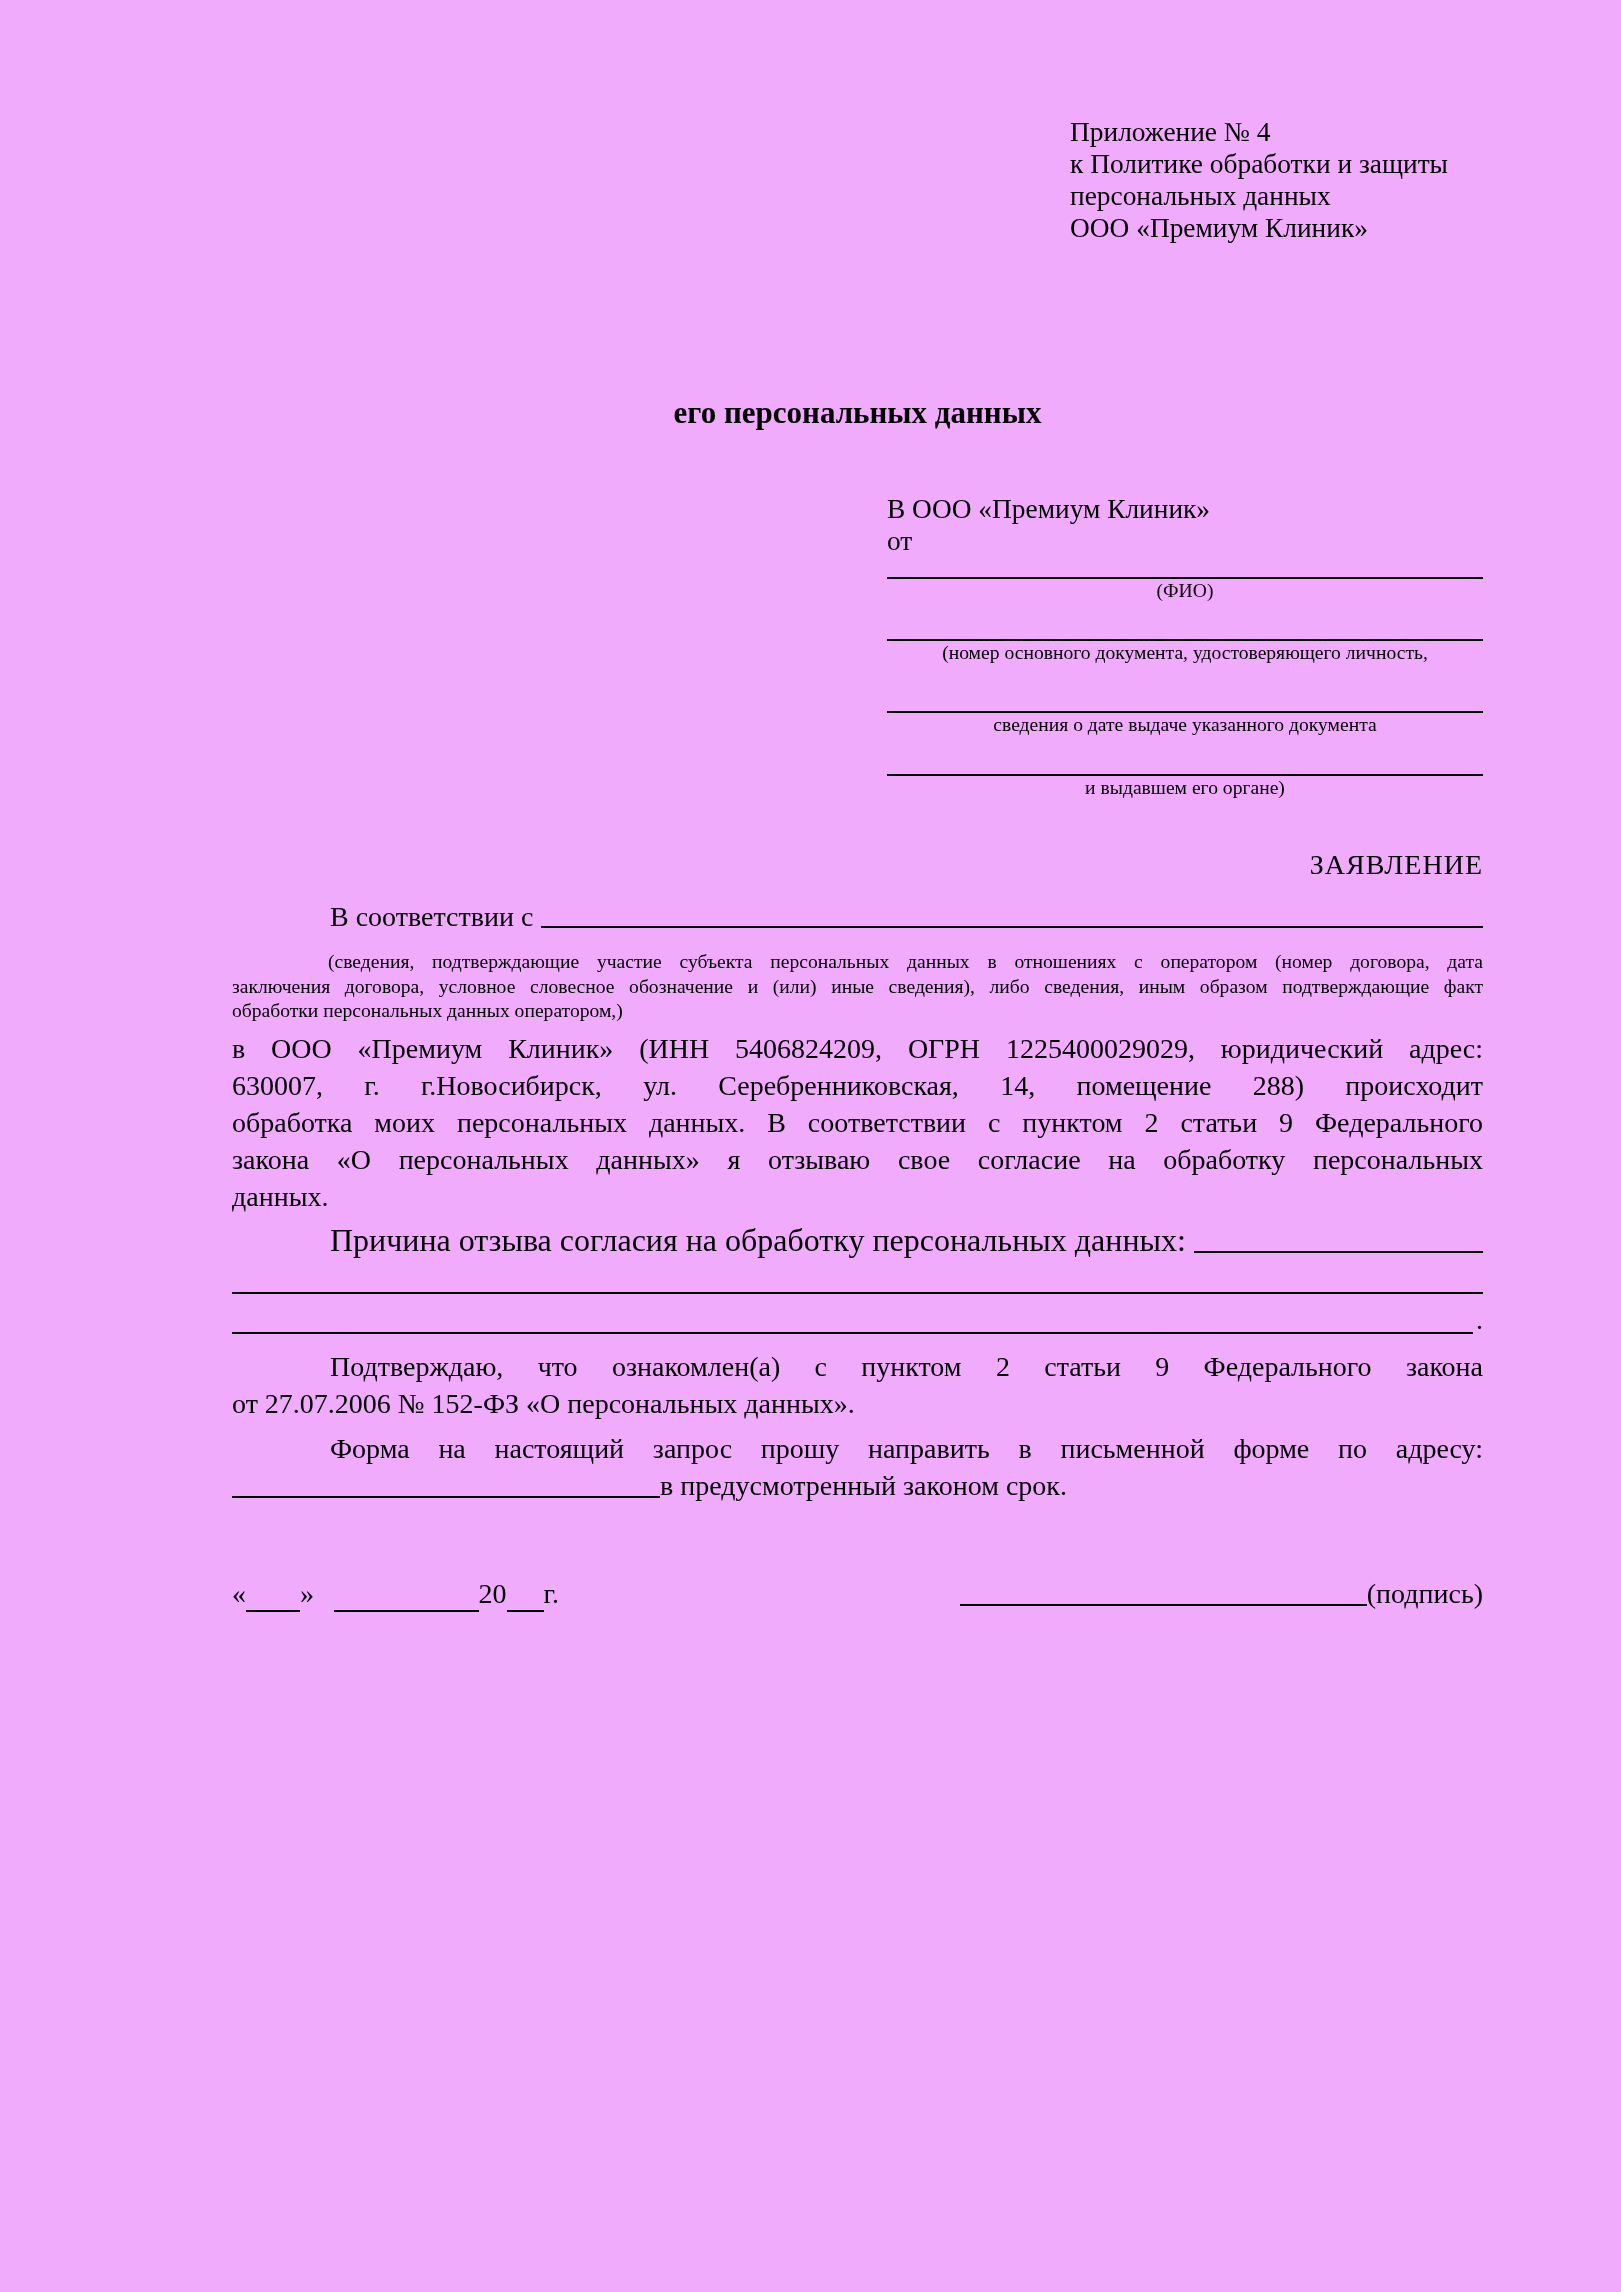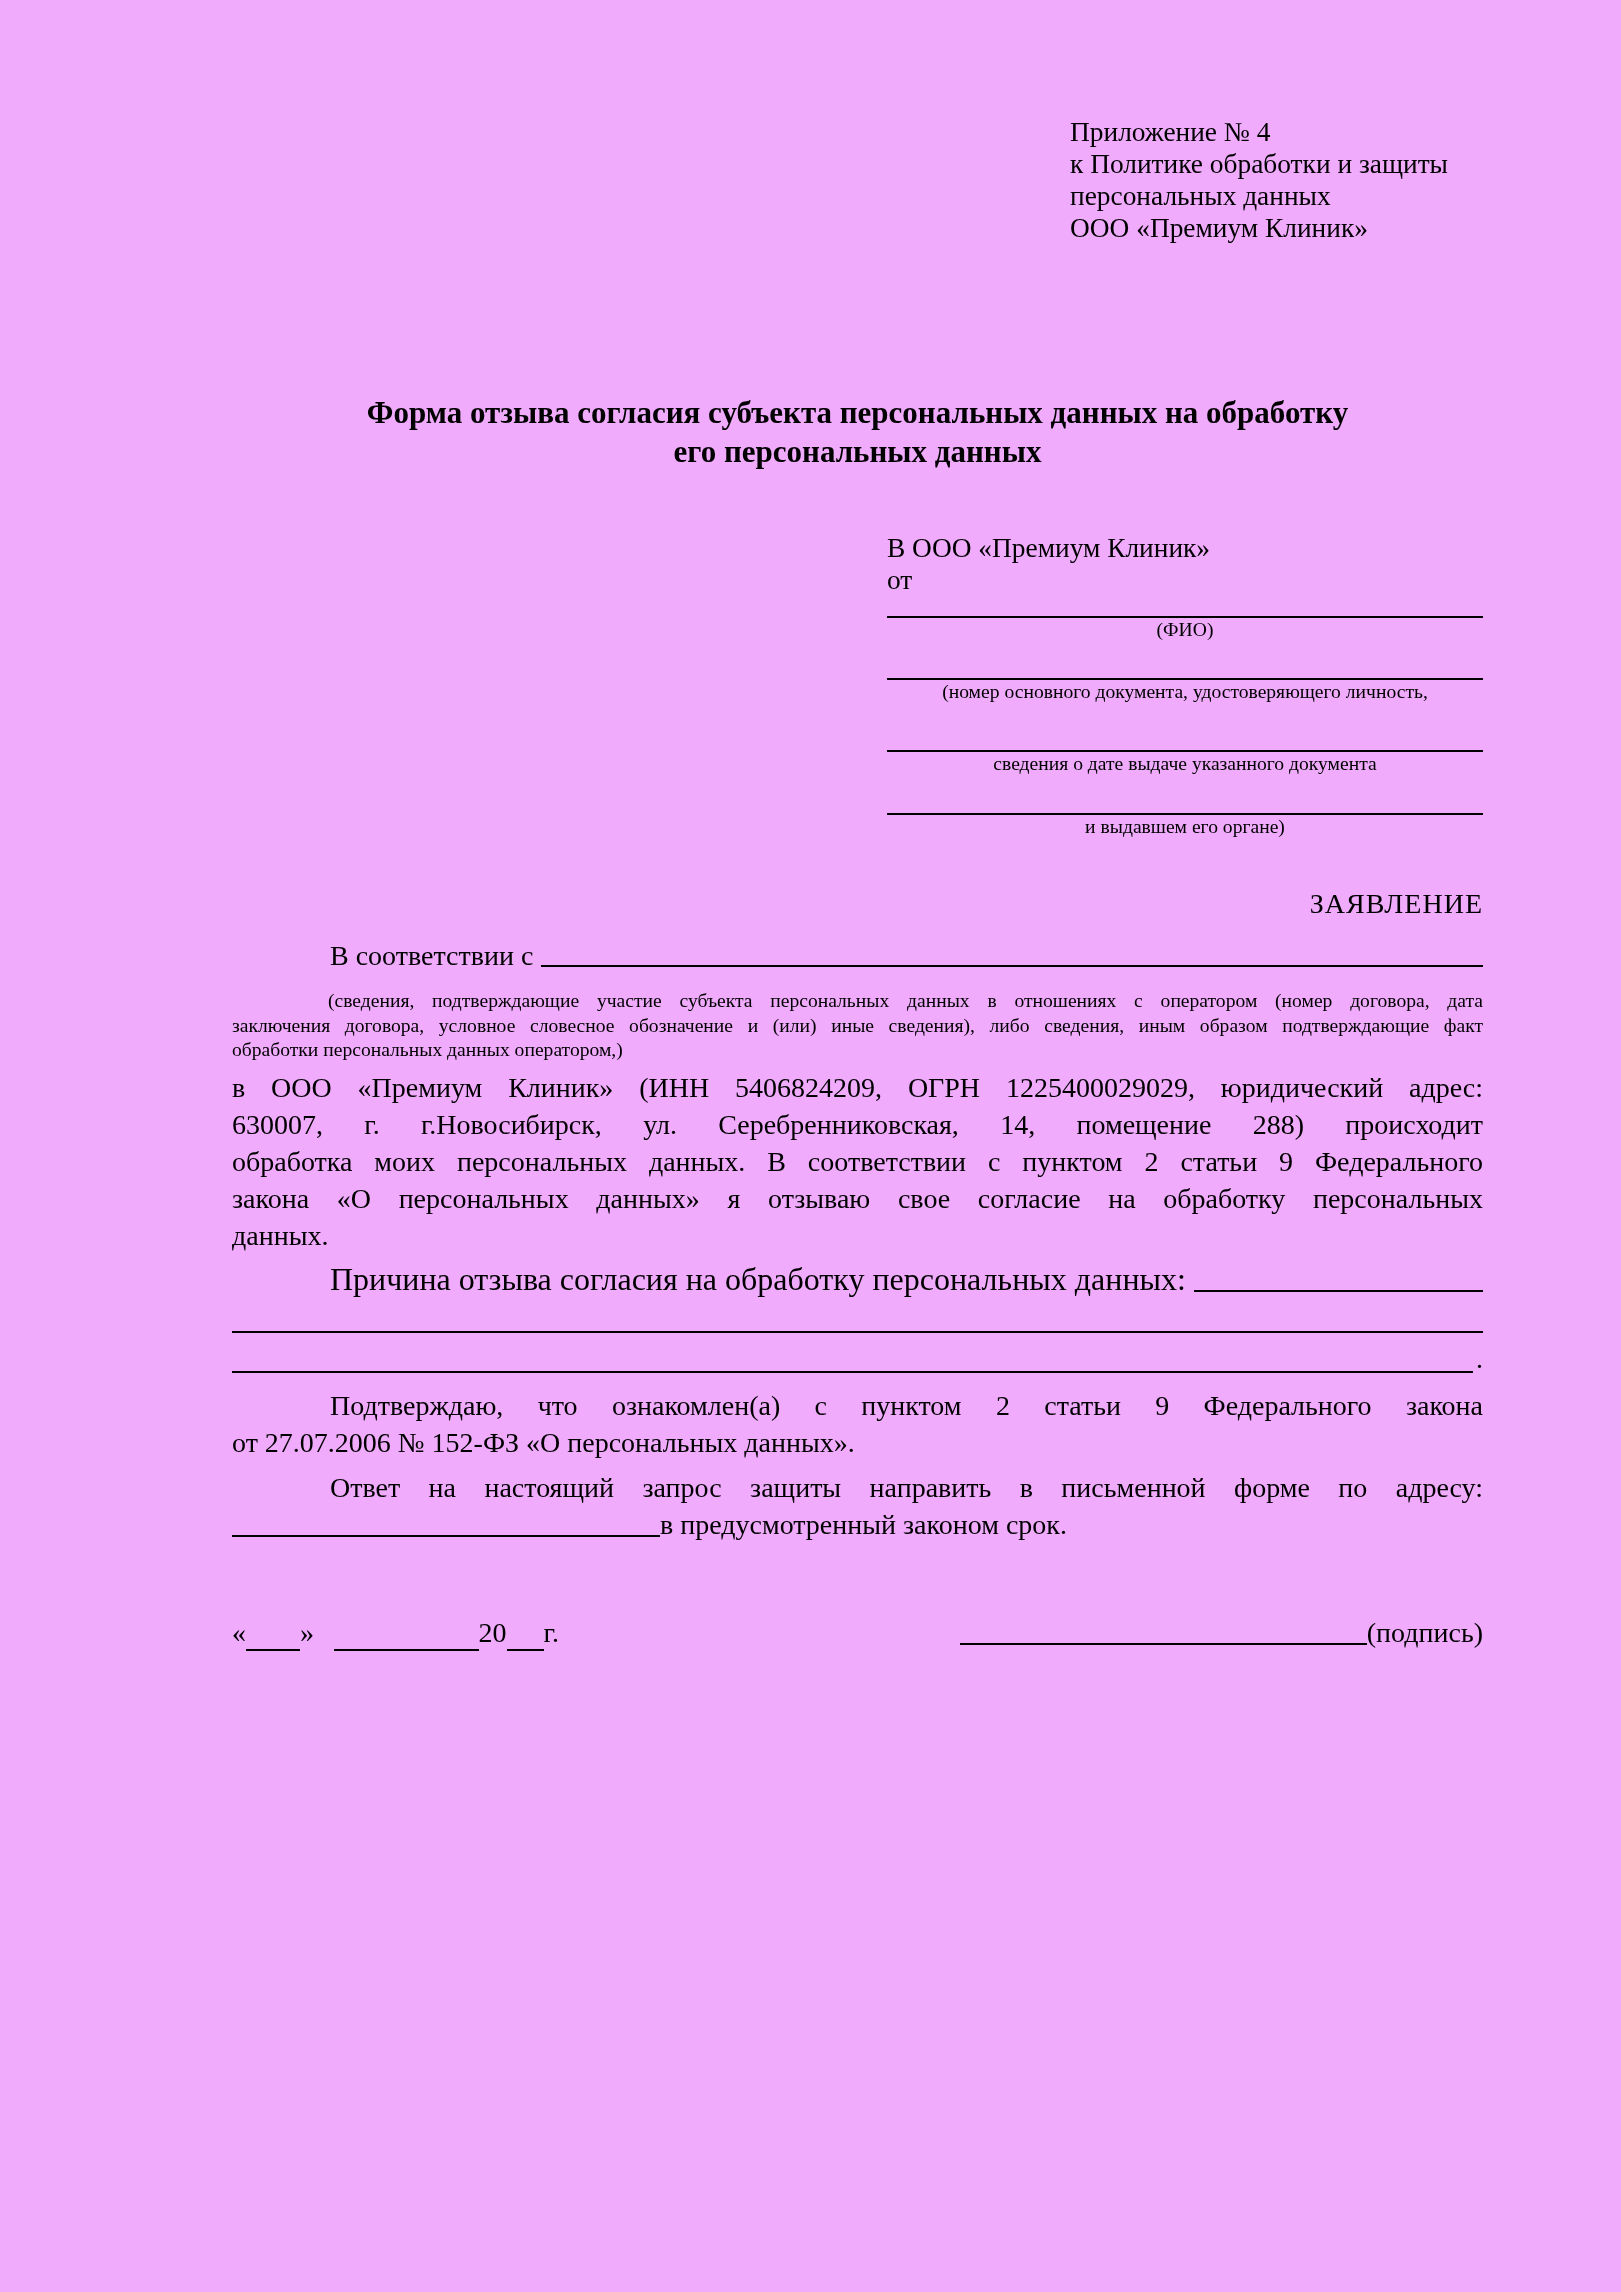--- a/index.html
+++ b/index.html
@@ -46,21 +46,20 @@
 <div class="page">
 
   <div class="hdr">
     <div>Приложение № 4</div>
     <div>к Политике обработки и защиты</div>
     <div>персональных данных</div>
     <div>ООО «Премиум Клиник»</div>
   </div>
 
   <div class="title">
-    <div>Форма отзыва согласия субъекта персональных данных на обработку</div>
     <div>его персональных данных</div>
   </div>
 
   <div class="addr">
     <div>В ООО «Премиум Клиник»</div>
     <div>от</div>
     <div class="blank b1"></div>
     <div class="lbl">(ФИО)</div>
     <div class="blank b2"></div>
     <div class="lbl">(номер основного документа, удостоверяющего личность,</div>
@@ -101,21 +100,21 @@
   <div class="blankrow2">
     <div class="line"></div>
     <span class="dot">.</span>
   </div>
 
   <div class="confirm">
     <div class="jl indent">Подтверждаю, что ознакомлен(а) с пунктом 2 статьи 9 Федерального закона</div>
     <div>от 27.07.2006 № 152-ФЗ «О персональных данных».</div>
   </div>
 
-  <div class="reply1 jl indent">Ответ на настоящий запрос защиты направить в письменной форме по адресу:</div>
+  <div class="reply1 jl indent">Форма на настоящий запрос прошу направить в письменной форме по адресу:</div>
 
   <div class="flexline reply2">
     <div class="fillfixed u" style="width:428px;"></div>
     <span>в предусмотренный законом срок.</span>
   </div>
 
   <div class="footer">
     <div>
       <span>«</span><span class="useg u55"></span><span>»</span><span class="useg u148"></span><span>20</span><span class="useg u38"></span><span>г.</span>
     </div>

